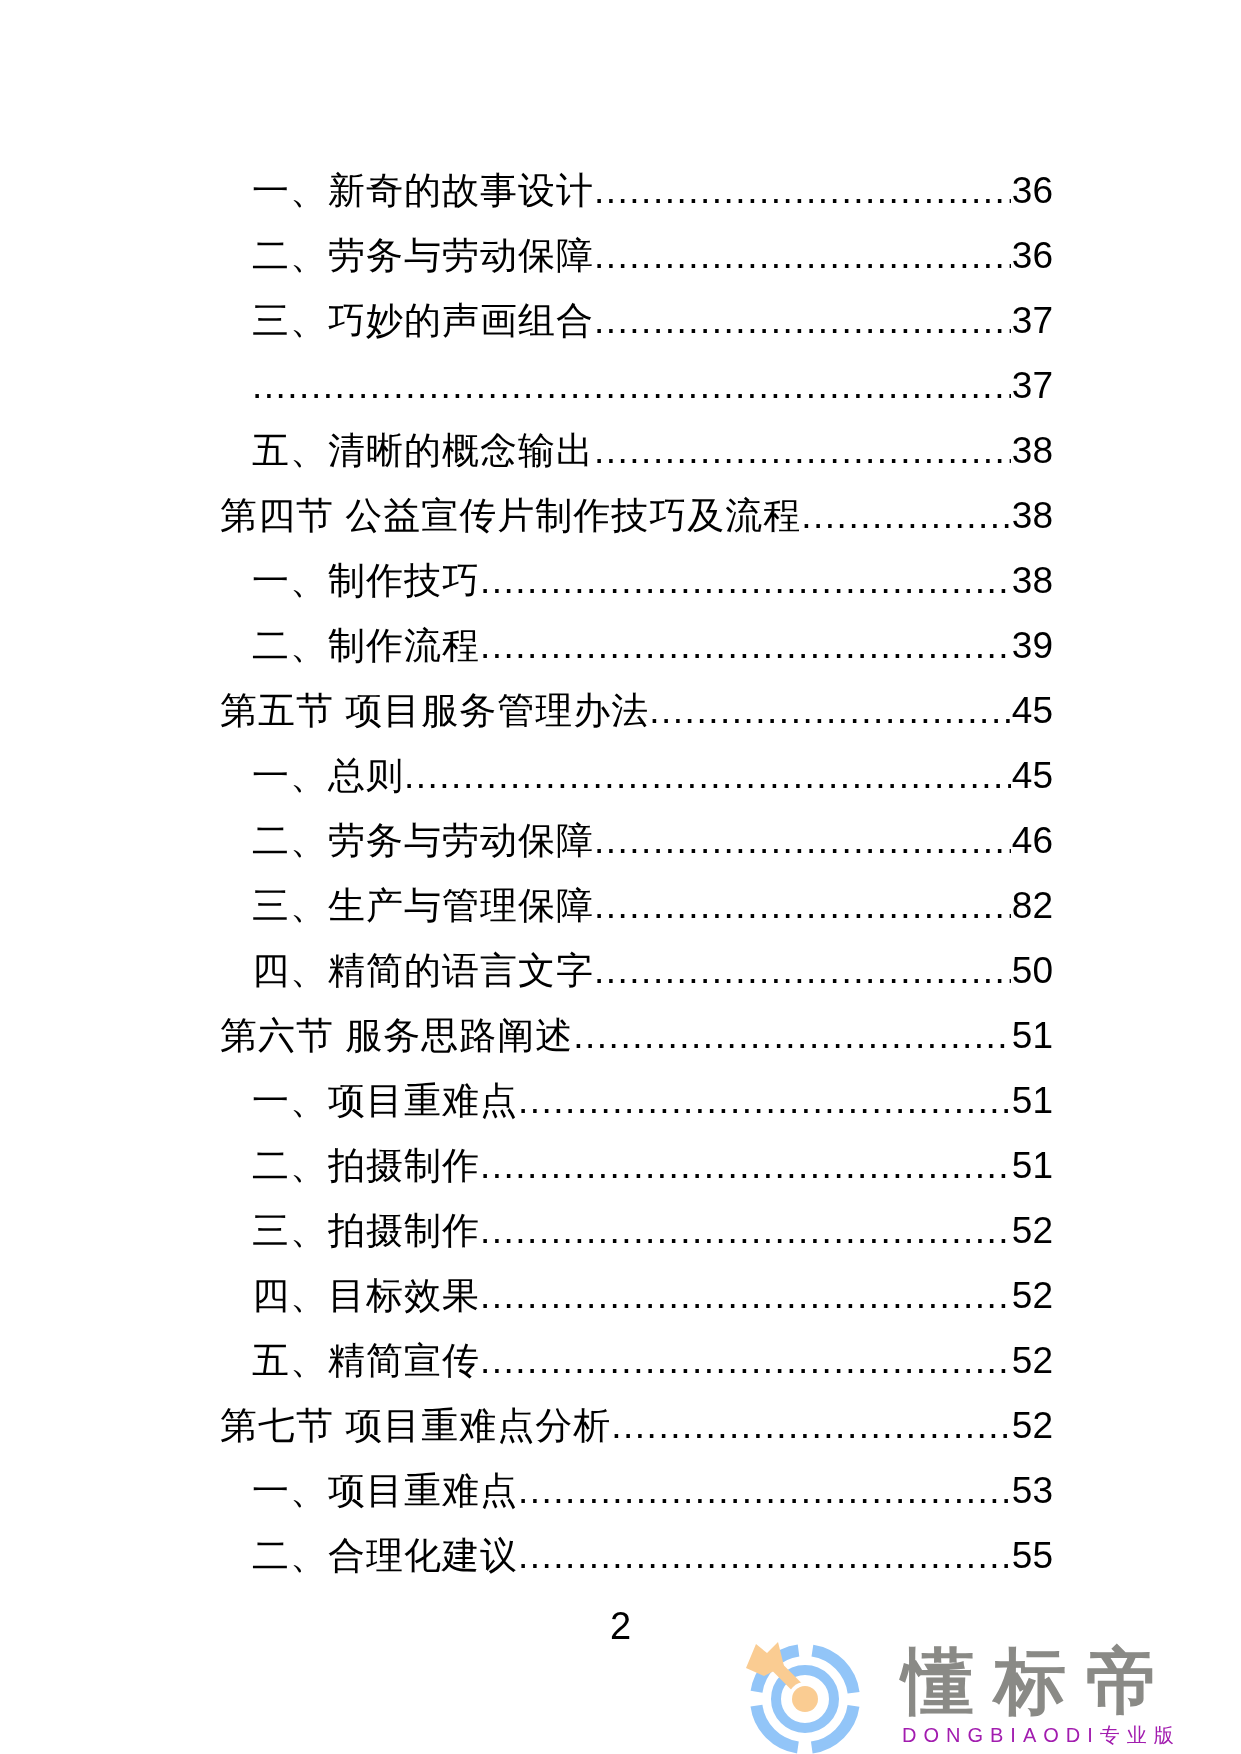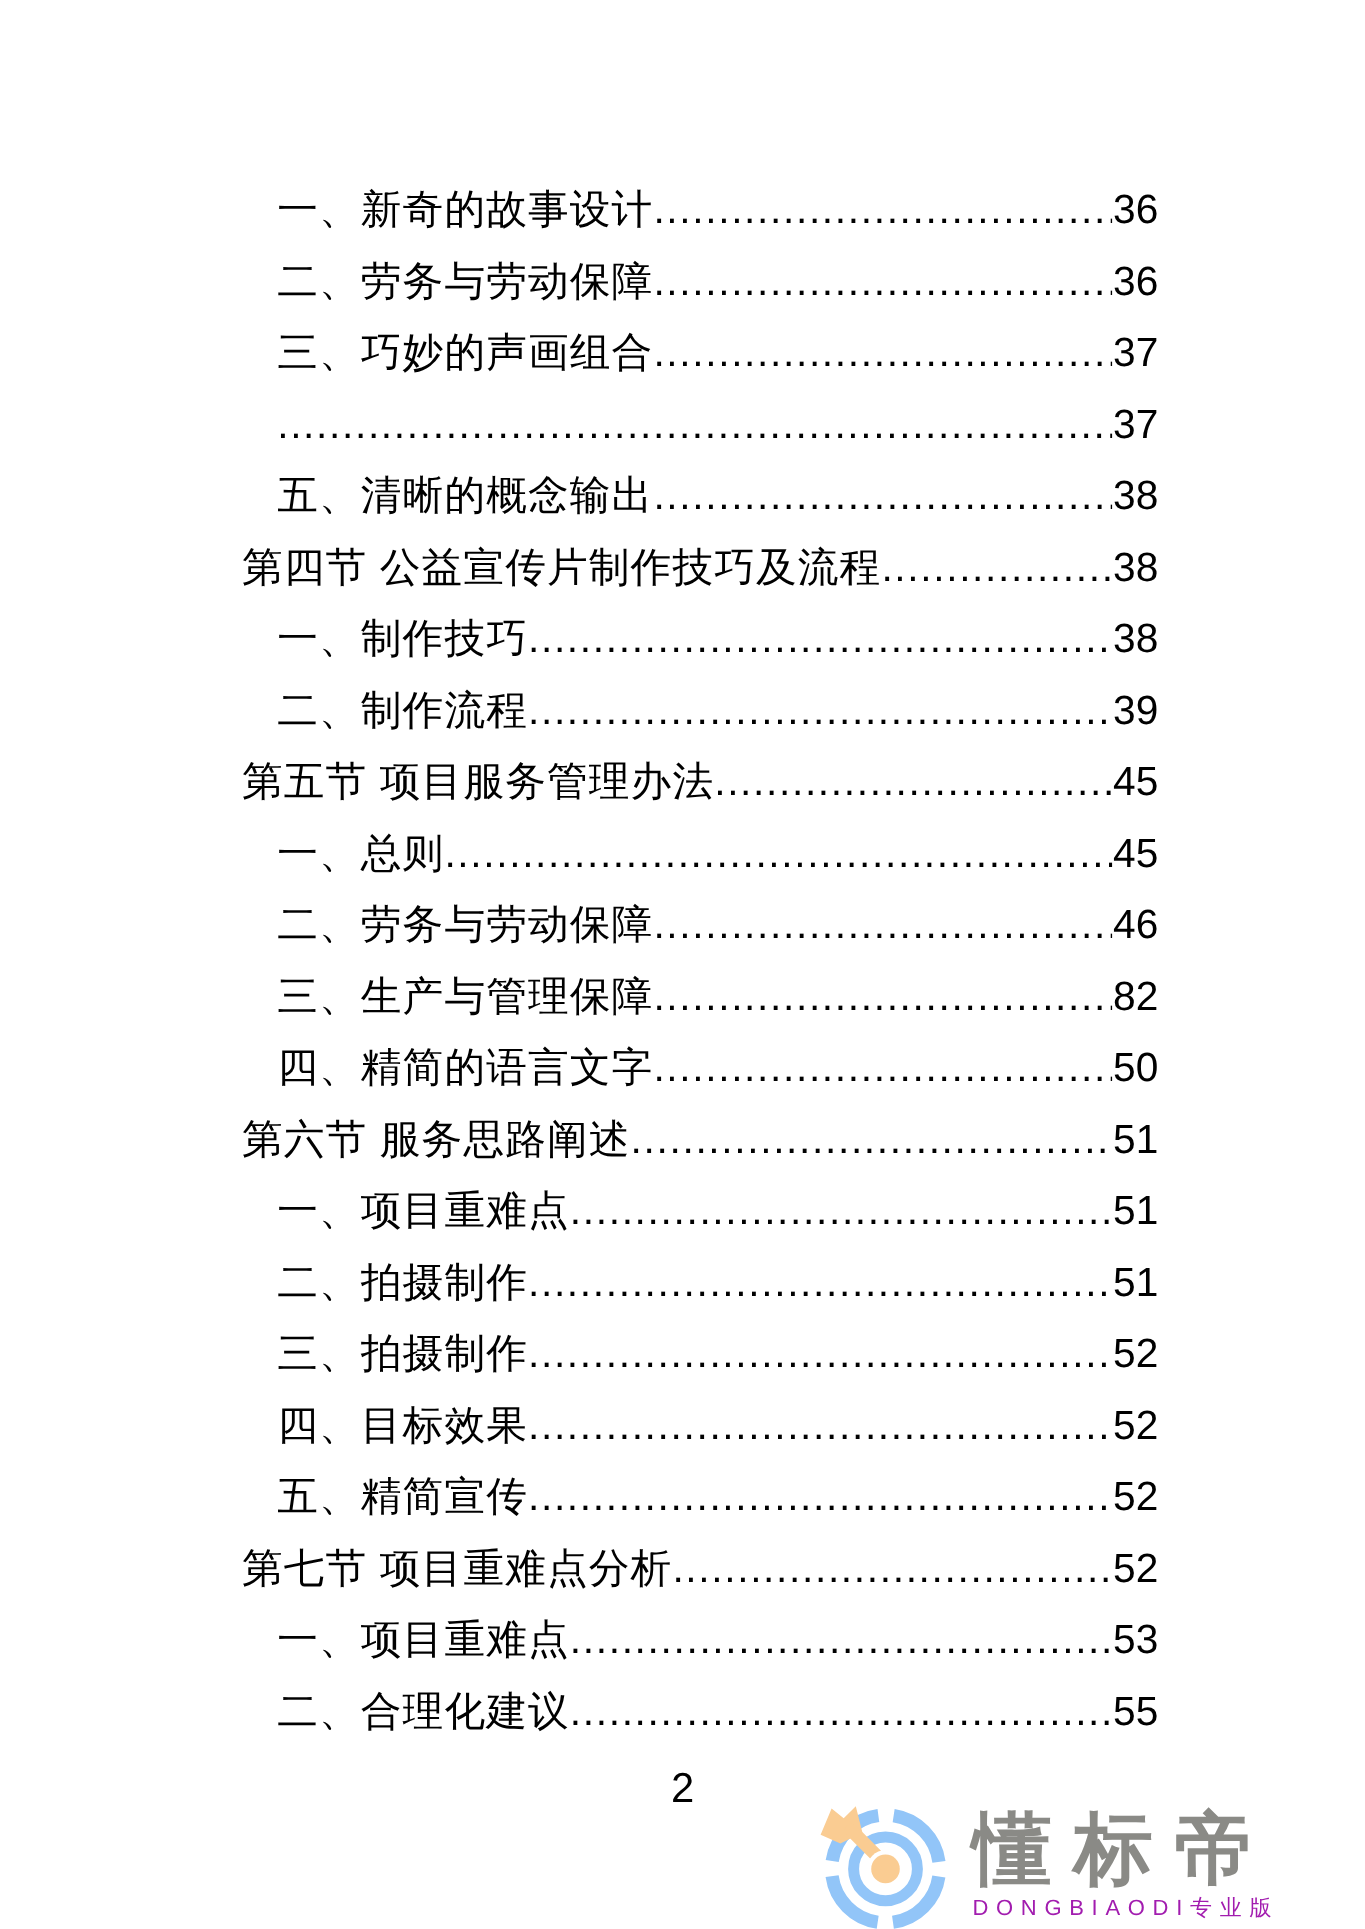--- a/index.html
+++ b/index.html
@@ -41,21 +41,21 @@
   }
   
   .wm {
     position:absolute;
     left:748px; top:1642px;
     display:flex;
     align-items:flex-start;
   }
   .wm-icon { width:114px; height:114px; flex:0 0 auto; }
   .wm-icon svg { overflow:visible; display:block; }
-  .wm-text { margin-left:22px; }
+  .wm-text { margin-left:40px; }
   .wm-brand {
     font-size:72px;
     line-height:78px;
     font-weight:700;
     letter-spacing:20px;
     color:#8a8a86;
     white-space:nowrap;
   }
   .wm-sub {
     margin-top:2px;

